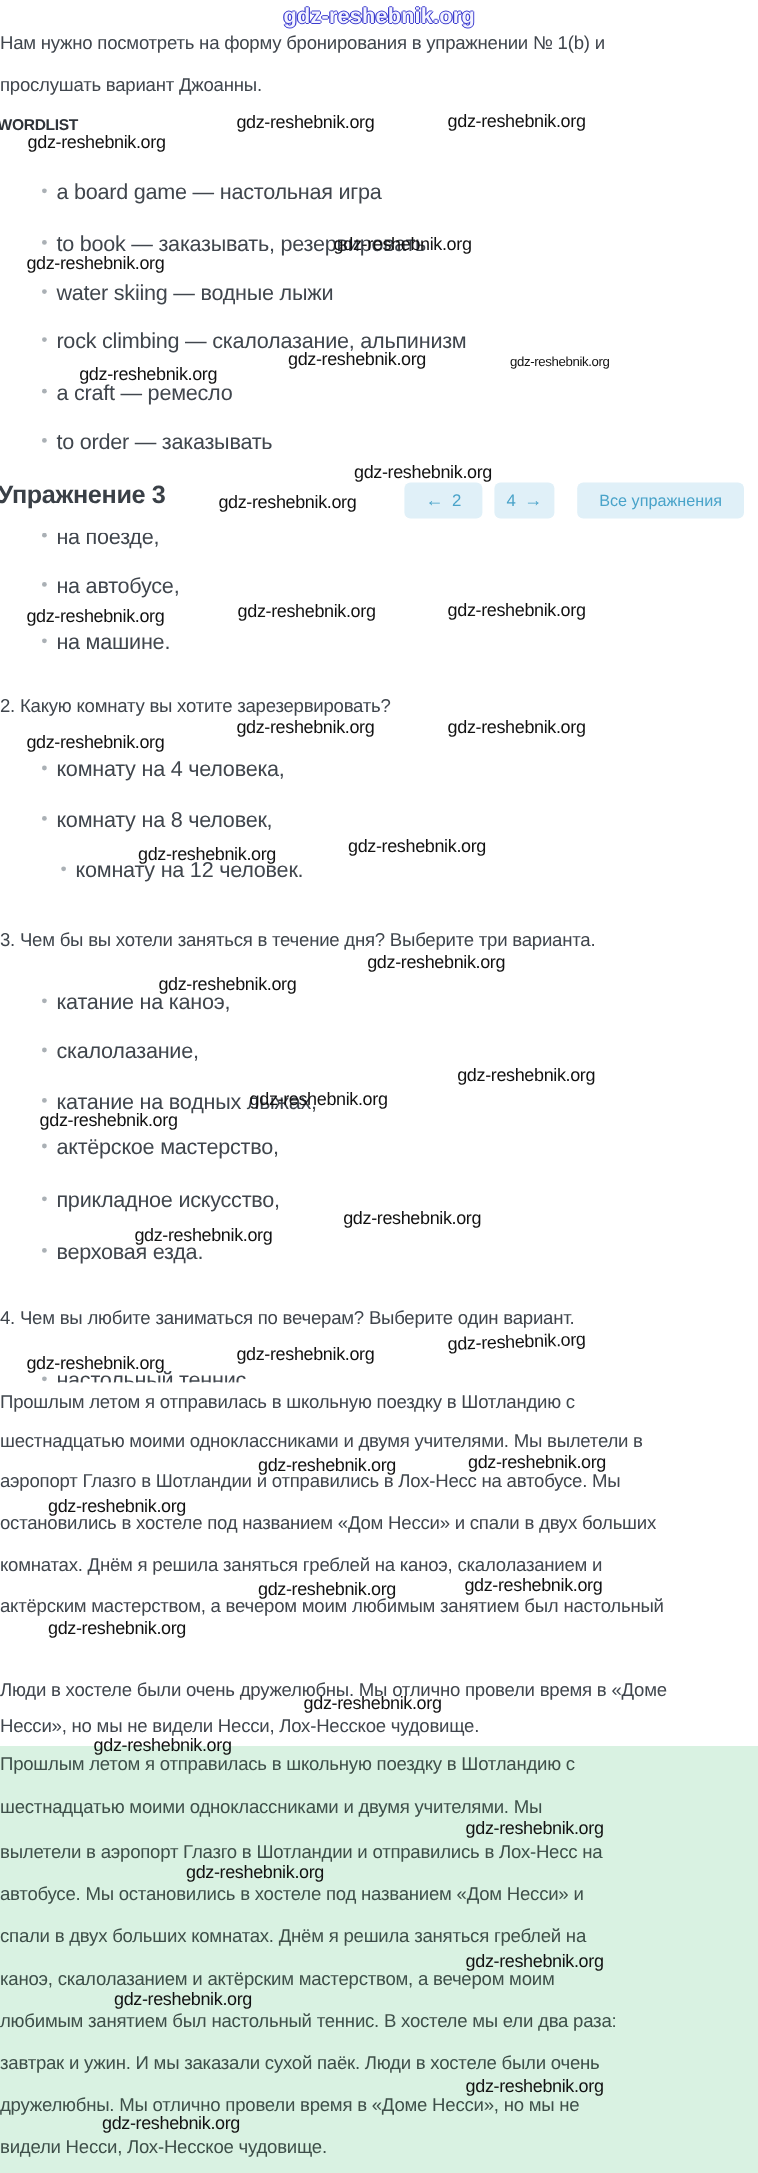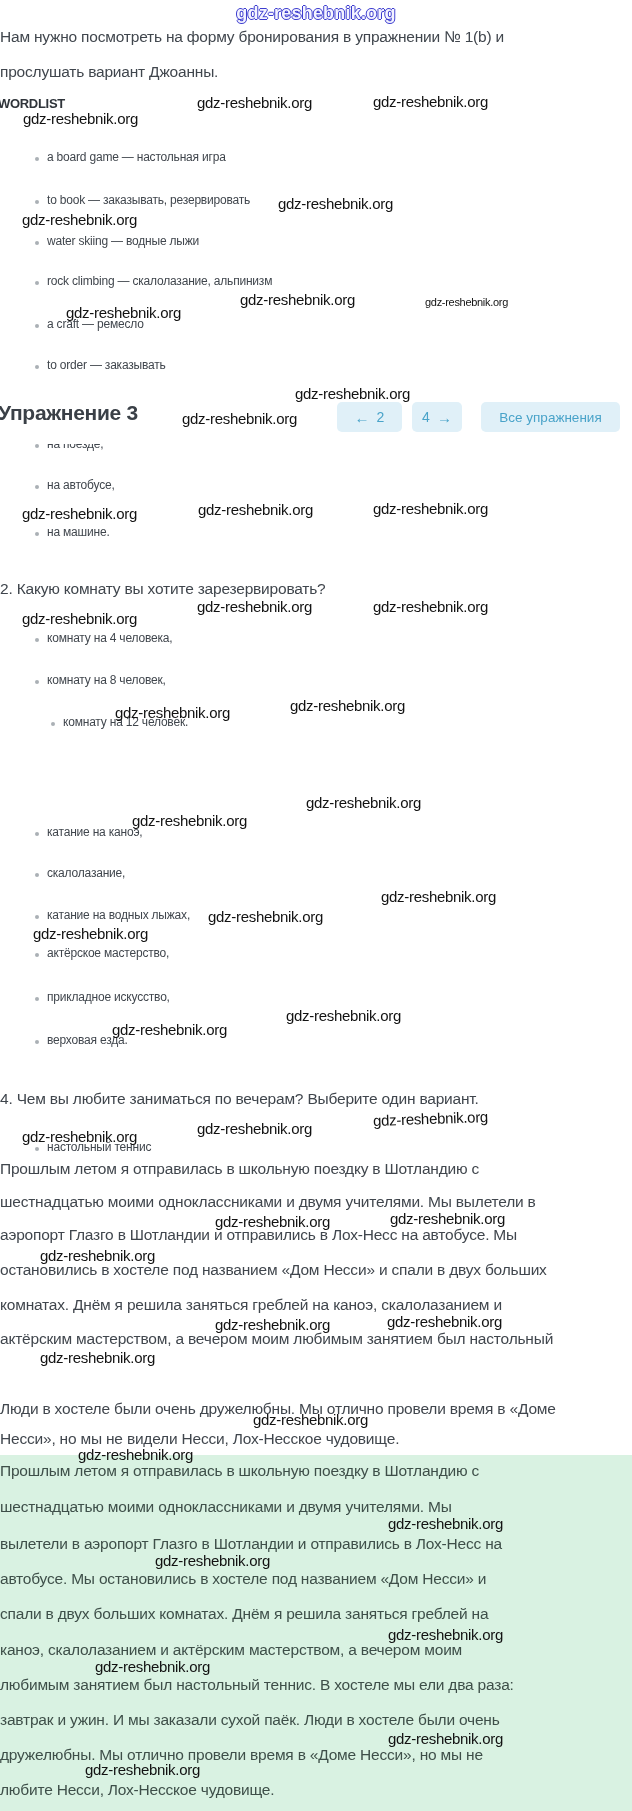--- a/index.html
+++ b/index.html
@@ -13,21 +13,21 @@
     font-size:15.5px; line-height:18px; letter-spacing:-0.2px; z-index:1;
   }
   .q-heading {
     position:absolute; left:0; white-space:nowrap;
     font-size:15.5px; letter-spacing:-0.2px; z-index:1; color:#3f454c;
   }
   .wordlist-heading {
     position:absolute; left:-2px; top:96px; font-size:13px; font-weight:bold;
     letter-spacing:-0.3px; color:#2f343a; z-index:1;
   }
-  .li { position:absolute; padding-left:13px; white-space:nowrap; font-size:12px;
+  .li { position:absolute; padding-left:13px; white-space:nowrap; font-size:18px;
         letter-spacing:-0.2px; z-index:1; }
   .li .dot { position:absolute; left:1px; top:7px; width:4px; height:4px;
              border-radius:50%; background:#aab0b5; }
   .wm {
     position:absolute; white-space:nowrap; font-size:15px; color:#121212;
     letter-spacing:-0.3px; z-index:3;
   }
   .wm-sm { font-size:11px; }
   .wm-tilt { transform:rotate(-2deg); }
   .wm-outline {
@@ -137,20 +137,21 @@
   </div>
   <div class="li" style="left:34px;top:673px">
     <span class="dot"></span>
     <span>комнату на 8 человек,</span>
   </div>
   <div class="li" style="left:50px;top:715px">
     <span class="dot"></span>
     <span>комнату на 12 человек.</span>
   </div>
 
+  <div class="q-heading" style="top:775px">3. Чем бы вы хотели заняться в течение дня? Выберите три варианта.</div>
   <div class="li" style="left:34px;top:825px">
     <span class="dot"></span>
     <span>катание на каноэ,</span>
   </div>
   <div class="li" style="left:34px;top:866px">
     <span class="dot"></span>
     <span>скалолазание,</span>
   </div>
   <div class="li" style="left:34px;top:908px">
     <span class="dot"></span>
@@ -189,21 +190,21 @@
   <div class="story-green">
     <div class="line" style="top:7px">Прошлым летом я отправилась в школьную поездку в Шотландию с</div>
     <div class="line" style="top:43px">шестнадцатью моими одноклассниками и двумя учителями. Мы</div>
     <div class="line" style="top:80px">вылетели в аэропорт Глазго в Шотландии и отправились в Лох-Несс на</div>
     <div class="line" style="top:115px">автобусе. Мы остановились в хостеле под названием «Дом Несси» и</div>
     <div class="line" style="top:150px">спали в двух больших комнатах. Днём я решила заняться греблей на</div>
     <div class="line" style="top:186px">каноэ, скалолазанием и актёрским мастерством, а вечером моим</div>
     <div class="line" style="top:221px">любимым занятием был настольный теннис. В хостеле мы ели два раза:</div>
     <div class="line" style="top:256px">завтрак и ужин. И мы заказали сухой паёк. Люди в хостеле были очень</div>
     <div class="line" style="top:291px">дружелюбны. Мы отлично провели время в «Доме Несси», но мы не</div>
-    <div class="line" style="top:326px">любите Несси, Лох-Несское чудовище.</div>
+    <div class="line" style="top:326px">видели Несси, Лох-Несское чудовище.</div>
   </div>
 
   <span class="wm" style="left:197px;top:94px">gdz-reshebnik.org</span>
   <span class="wm" style="left:373px;top:93px">gdz-reshebnik.org</span>
   <span class="wm" style="left:23px;top:110px">gdz-reshebnik.org</span>
   <span class="wm" style="left:278px;top:195px">gdz-reshebnik.org</span>
   <span class="wm" style="left:22px;top:211px">gdz-reshebnik.org</span>
   <span class="wm" style="left:240px;top:291px">gdz-reshebnik.org</span>
   <span class="wm wm-sm" style="left:425px;top:296px">gdz-reshebnik.org</span>
   <span class="wm" style="left:66px;top:304px">gdz-reshebnik.org</span>

